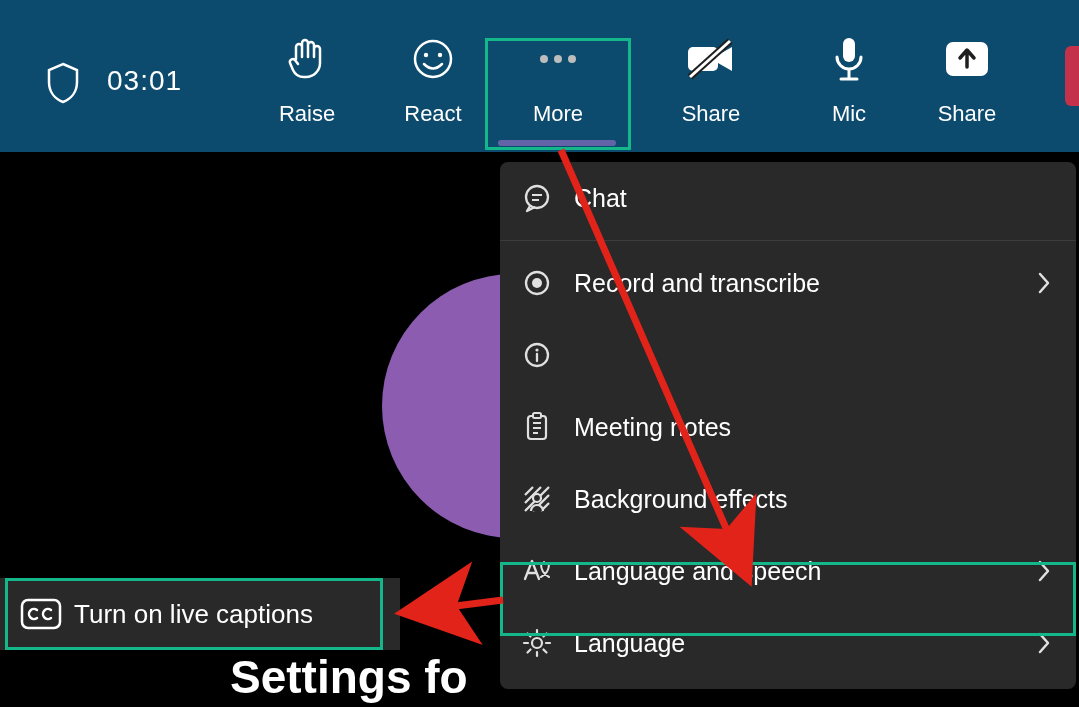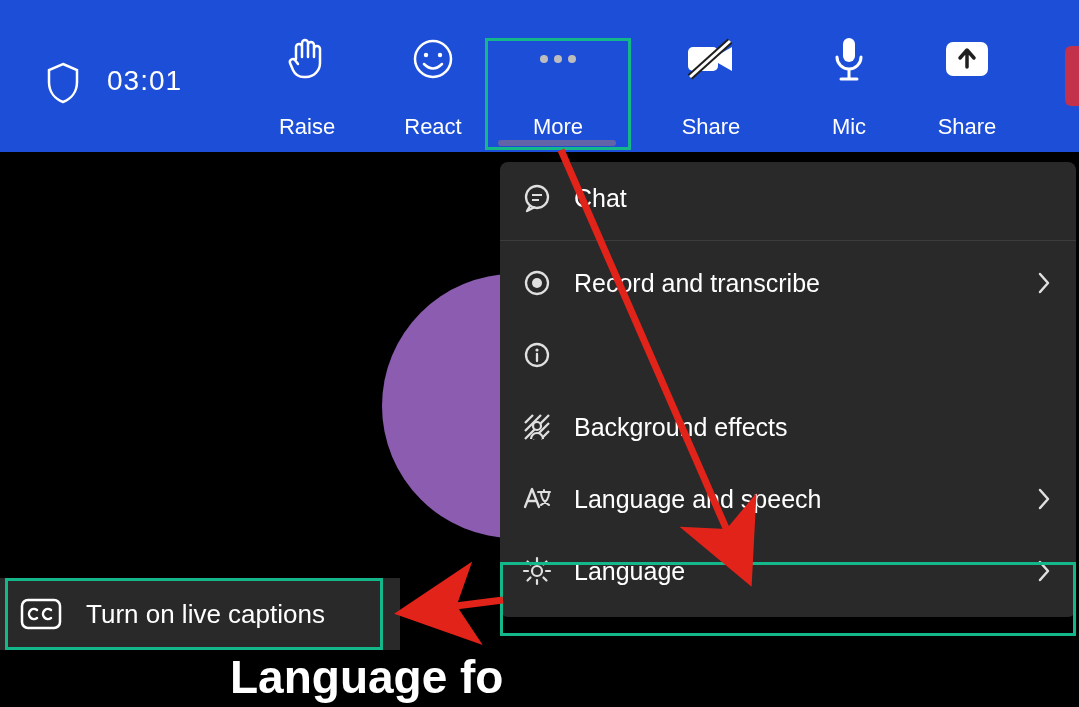--- a/index.html
+++ b/index.html
@@ -1,44 +1,44 @@
 <!DOCTYPE html>
 <html><head>
 <meta charset="utf-8">
 <style>
   html,body{margin:0;padding:0;background:#000;font-family:"Segoe UI",Arial,sans-serif;overflow:hidden}
   #stage{position:relative;width:1079px;height:707px;background:#000}
 
   
-  .toolbar{position:absolute;left:0;top:0;width:1079px;height:152px;background:#1d4ed8;display:flex;align-items:center}
+  .toolbar{position:absolute;left:0;top:0;width:1079px;height:152px;background:#0c4a6e;display:flex;align-items:center}
   .shield-wrap{position:absolute;left:45px;top:62px}
   .elapsed{position:absolute;left:107px;top:65px;color:#fff;font-size:28px;letter-spacing:1px}
   .tbtn{position:absolute;top:34px;width:110px;text-align:center;color:#fff}
   .tbtn .ic{height:50px;display:flex;align-items:center;justify-content:center}
-  .tbtn .lbl{font-size:22px;margin-top:30px}
+  .tbtn .lbl{font-size:22px;margin-top:17px}
   .more-box{position:absolute;left:485px;top:38px;width:146px;height:112px;border:3px solid #14b789;box-sizing:border-box}
   .more-underline{position:absolute;left:498px;top:140px;width:118px;height:6px;background:#6264a7;border-radius:3px}
   .leave-edge{position:absolute;right:0;top:46px;width:14px;height:60px;background:#c4314b;border-radius:6px 0 0 6px}
 
   
   .avatar{position:absolute;left:382px;top:274px;width:264px;height:264px;border-radius:50%;background:#8b5cb0;overflow:hidden}
   .avatar .face{position:absolute;right:-10px;top:40px;width:140px;height:200px;background:#d7b69b;border-radius:70px 70px 60px 60px}
   .avatar .hair{position:absolute;right:-10px;top:20px;width:150px;height:90px;background:#3a2a1e;border-radius:80px 80px 20px 20px}
   .avatar .eye{position:absolute;width:18px;height:18px;border-radius:50%;background:#2a2a2a}
   .avatar .eye.l{right:95px;top:120px}
   .avatar .eye.r{right:40px;top:118px}
   .avatar .brow{position:absolute;width:30px;height:8px;background:#2a1f16;border-radius:4px}
   .avatar .brow.l{right:88px;top:100px;transform:rotate(-5deg)}
   .avatar .brow.r{right:32px;top:98px;transform:rotate(3deg)}
   .waiting{position:absolute;left:230px;top:650px;color:#fff;font-size:46px;font-weight:600}
 
   
   .captions-pop{position:absolute;left:0;top:578px;width:400px;height:72px;background:#292929;display:flex;align-items:center}
   .captions-pop .cc{margin-left:20px}
-  .captions-pop .txt{margin-left:24px;color:#fff;font-size:26px}
+  .captions-pop .txt{margin-left:12px;color:#fff;font-size:26px}
   .captions-outline{position:absolute;left:5px;top:578px;width:378px;height:72px;border:3px solid #14b789;box-sizing:border-box}
 
   
   .menu{position:absolute;left:500px;top:162px;width:576px;background:#292929;border-radius:8px;padding-bottom:10px}
   .mrow{height:72px;display:flex;align-items:center;position:relative}
   .mrow .mic{width:74px;display:flex;justify-content:center}
   .mrow .mlbl{color:#fff;font-size:25px}
   .mrow .chev{position:absolute;right:24px}
   .msep{height:1px;background:#3c3c3c;margin:6px 0}
   .lang-outline{position:absolute;left:500px;top:562px;width:576px;height:74px;border:3px solid #14b789;box-sizing:border-box}
@@ -134,21 +134,21 @@
   <div class="more-box"></div>
 
   <div class="avatar">
     <div class="face"></div>
       <div class="hair"></div>
     <div class="brow l"></div>
       <div class="brow r"></div>
     <div class="eye l"></div>
       <div class="eye r"></div>
   </div>
-  <div class="waiting">Language fo</div>
+  <div class="waiting">Settings fo</div>
 
   <div class="captions-pop">
     <span class="cc">
       <svg width="42" height="32" viewBox="0 0 42 32">
           <rect x="2" y="2" width="38" height="28" rx="6" fill="none" stroke="#fff" stroke-width="2.5"></rect>
           <path d="M17 12 a5 5 0 1 0 0 8" fill="none" stroke="#fff" stroke-width="2.5" stroke-linecap="round"></path>
           <path d="M31 12 a5 5 0 1 0 0 8" fill="none" stroke="#fff" stroke-width="2.5" stroke-linecap="round"></path>
         </svg>
     </span>
     <span class="txt">Turn on live captions</span>
@@ -187,20 +187,32 @@
     <div class="mrow">
       <span class="mic">
         <svg width="30" height="30" viewBox="0 0 30 30">
             <circle cx="15" cy="15" r="11" fill="none" stroke="#e0e0e0" stroke-width="2.3"></circle>
             <circle cx="15" cy="10" r="1.6" fill="#e0e0e0"></circle>
             <line x1="15" y1="14" x2="15" y2="21" stroke="#e0e0e0" stroke-width="2.3" stroke-linecap="round"></line>
           </svg>
       </span>
     </div>
 
+    <div class="mrow">
+      <span class="mic">
+        <svg width="28" height="30" viewBox="0 0 28 30">
+            <rect x="5" y="4" width="18" height="23" rx="3" fill="none" stroke="#e0e0e0" stroke-width="2.2"></rect>
+            <line x1="10" y1="11" x2="18" y2="11" stroke="#e0e0e0" stroke-width="2"></line>
+            <line x1="10" y1="16" x2="18" y2="16" stroke="#e0e0e0" stroke-width="2"></line>
+            <line x1="10" y1="21" x2="15" y2="21" stroke="#e0e0e0" stroke-width="2"></line>
+            <rect x="10" y="1" width="8" height="5" rx="1.5" fill="#292929" stroke="#e0e0e0" stroke-width="2"></rect>
+          </svg>
+      </span>
+      <span class="mlbl">Meeting notes</span>
+    </div>
 
     <div class="mrow">
       <span class="mic">
         <svg width="30" height="30" viewBox="0 0 30 30">
           <line x1="3" y1="11" x2="11" y2="3" stroke="#e0e0e0" stroke-width="2.3"></line>
           <line x1="3" y1="19" x2="19" y2="3" stroke="#e0e0e0" stroke-width="2.3"></line>
           <line x1="3" y1="27" x2="27" y2="3" stroke="#e0e0e0" stroke-width="2.3"></line>
           <line x1="11" y1="27" x2="27" y2="11" stroke="#e0e0e0" stroke-width="2.3"></line>
           <line x1="19" y1="27" x2="27" y2="19" stroke="#e0e0e0" stroke-width="2.3"></line>
           <circle cx="15" cy="14" r="4" fill="#292929" stroke="#e0e0e0" stroke-width="2.2"></circle>

